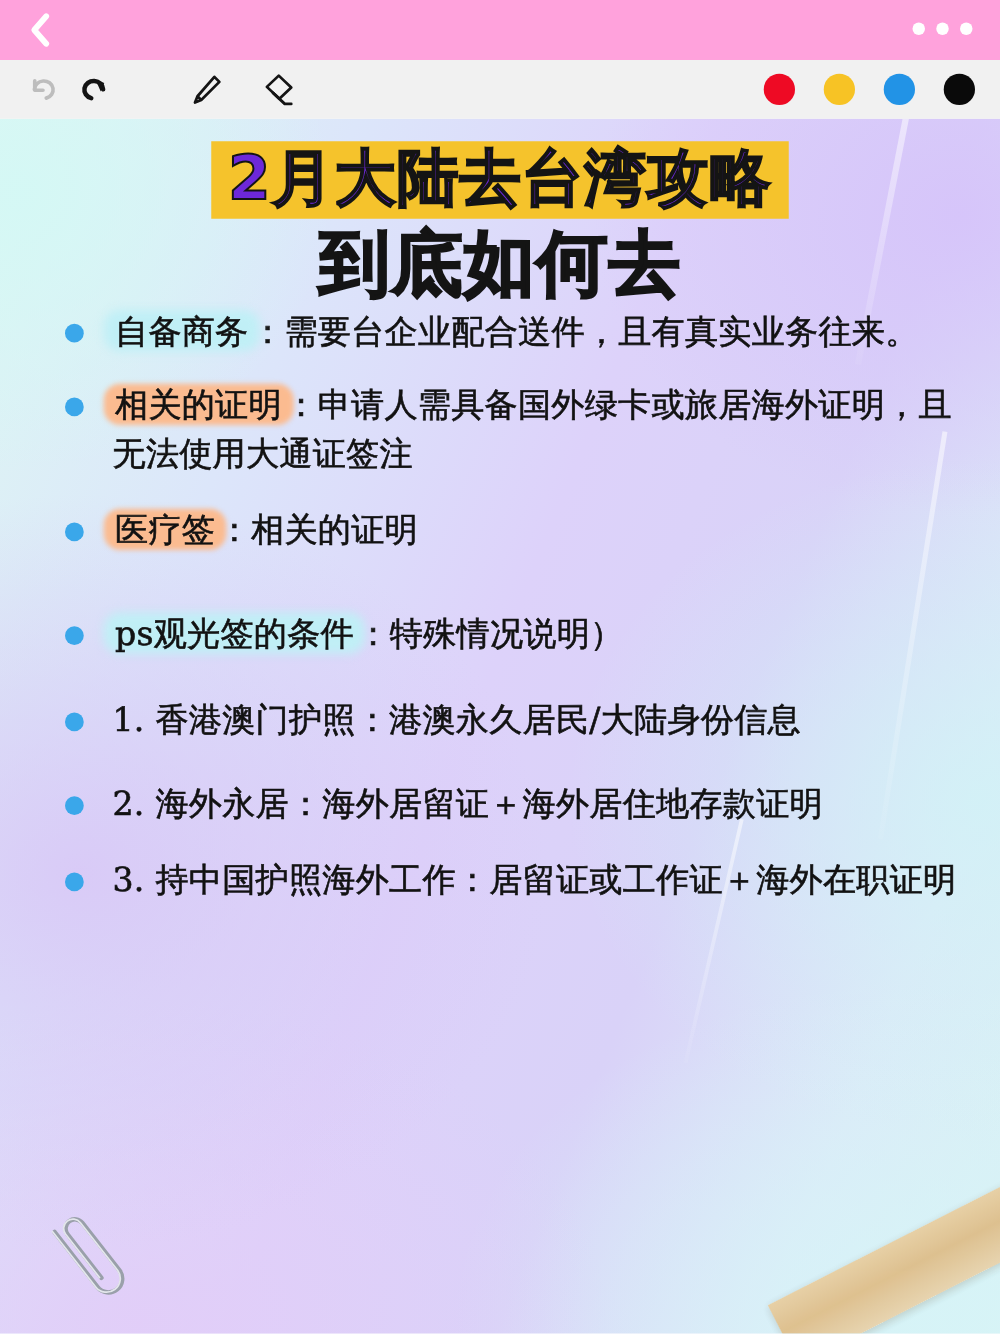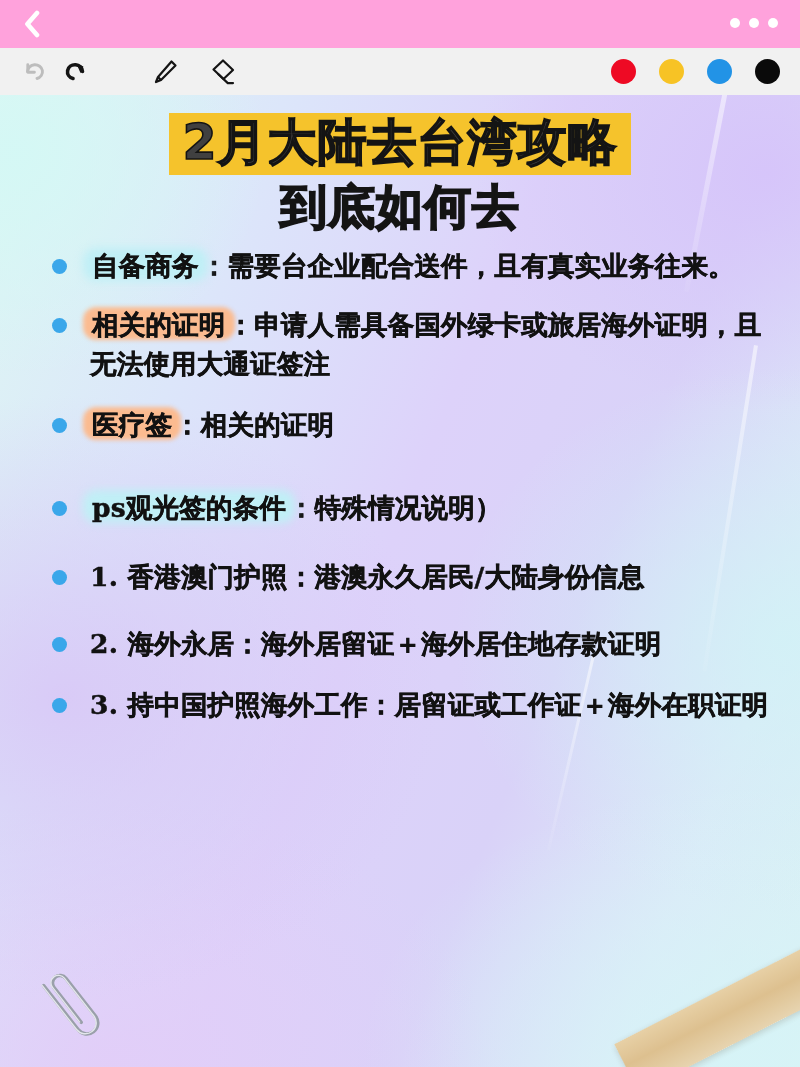--- a/index.html
+++ b/index.html
@@ -134,36 +134,36 @@
   
   .title-wrap {
     position: absolute;
     top: 18px; left: 0;
     width: 800px;
     text-align: center;
   }
   .title-main {
     display: inline-block;
     background: #F5C32C;
-    color: #404040;
+    color: #6d28d9;
     font-family: "DejaVu Sans", "Liberation Sans", sans-serif;
     font-weight: 700;
     font-size: 49px;
     line-height: 1.03;
     letter-spacing: 1px;
     padding: 5px 13px 7px 13px;
     -webkit-text-stroke: 1.6px #141414;
   }
   .title-sub {
     display: block;
     margin-top: 7px;
     color: #141414;
     font-family: "DejaVu Sans", "Liberation Sans", sans-serif;
     font-weight: 700;
-    font-size: 47px;
+    font-size: 57px;
     line-height: 1.05;
     letter-spacing: 1px;
     -webkit-text-stroke: 1.8px #141414;
   }
 
   
   .list {
     position: absolute;
     top: 152px; left: 44px;
     width: 730px;
@@ -177,21 +177,21 @@
     position: absolute;
     left: 8px; top: 12px;
     width: 15px; height: 15px;
     border-radius: 50%;
     background: #3AA7EA;
     filter: blur(0.4px);
   }
   .line {
     color: #121212;
     font-family: "DejaVu Serif", "Liberation Serif", serif;
-    font-weight: 700;
+    font-weight: 400;
     font-size: 26.5px;
     line-height: 1.47;
     letter-spacing: 0.2px;
     -webkit-text-stroke: 0.5px #121212;
     white-space: normal;
   }
   .hl {
     position: relative;
     z-index: 2;
     padding: 0 2px;

